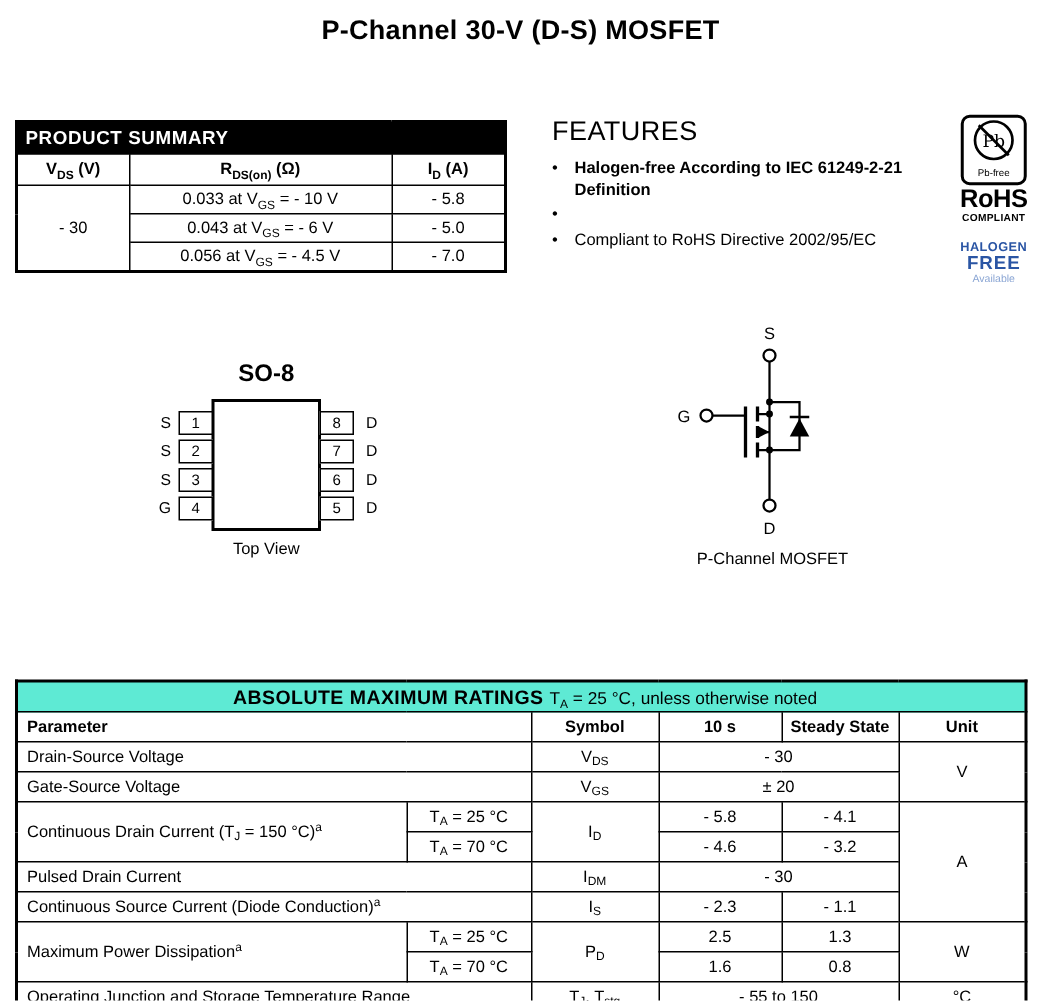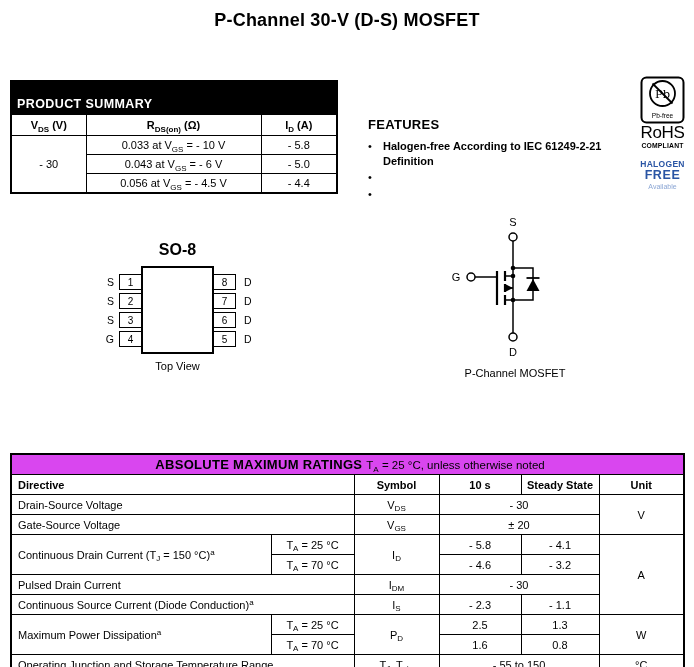--- a/index.html
+++ b/index.html
@@ -15,34 +15,34 @@
 
   
   .page-title { left:0; top:10px; width:694px; text-align:center; font-size:18px; font-weight:bold; letter-spacing:.2px; }
 
   
   table { border-collapse:collapse; table-layout:fixed; }
   td { border:1px solid #000; font-size:11px; padding:0; }
 
   
   .ps-table { left:10px; top:80px; width:326px; border:2px solid #000; }
-  .ps-title-cell { background:#000; color:#fff; font-weight:bold; font-size:12.5px; letter-spacing:.4px; text-align:left; padding:14px 0 3px 5px; height:15px; }
+  .ps-title-cell { background:#000; color:#fff; font-weight:bold; font-size:12.5px; letter-spacing:.4px; text-align:left; padding:2px 0 3px 5px; height:15px; }
   .ps-head td { font-weight:bold; text-align:center; height:20px; }
   .ps-table td.val { text-align:center; height:18px; }
 
   
   .features { left:368px; top:77px; width:282px; }
-  .features-title { font-size:13px; font-weight:bold; letter-spacing:.3px; margin-bottom:7px;margin-top:40px; }
+  .features-title { font-size:18px; font-weight:normal; letter-spacing:.3px; margin-bottom:7px; }
   .feature-item { display:flex; font-size:11px; line-height:14.5px; margin-bottom:2px; }
   .feature-bullet { width:15px; flex:none; }
   .feature-text b { font-weight:bold; }
 
   
   .rohs-badge { left:634px; top:124px; width:57px; text-align:center; }
-  .rohs-title { font-size:17px; font-weight:normal; line-height:18px; letter-spacing:-.3px; }
+  .rohs-title { font-size:17px; font-weight:bold; line-height:18px; letter-spacing:-.3px; }
   .rohs-sub { font-size:6.8px; font-weight:bold; letter-spacing:.2px; }
   .halogen-badge { left:634px; top:159px; width:57px; text-align:center; color:#2a55a4; }
   .hal-1 { font-size:8.5px; font-weight:bold; letter-spacing:.3px; line-height:10px; }
   .hal-2 { font-size:12.5px; font-weight:bold; letter-spacing:.6px; line-height:13px; }
   .hal-3 { font-size:7px; color:#8ba6d4; line-height:9px; }
 
   
   .so8-name { left:141px; top:241px; width:73px; text-align:center; font-size:16px; font-weight:bold; }
   .so8-body { left:141px; top:266px; width:73px; height:88px; border:2px solid #000; box-sizing:border-box; background:#fff; }
   .pin { width:23px; height:16px; border:1.5px solid #000; box-sizing:border-box; background:#fff;
@@ -50,21 +50,21 @@
   .pin-label { width:18px; height:16px; line-height:16px; font-size:10.5px; }
   .pl-left { text-align:right; }
   .pl-right { text-align:left; }
   .topview-caption { left:125px; top:360px; width:105px; text-align:center; font-size:11px; }
 
   
   .schematic-caption { left:430px; top:367px; width:170px; text-align:center; font-size:11px; }
 
   
   .amr-table { left:10px; top:453px; width:673px; border:2px solid #000; }
-  .amr-title-cell { background:#d946ef; text-align:left; padding-left:5px; height:19px; }
+  .amr-title-cell { background:#5eead4; text-align:left; padding-left:5px; height:19px; }
   .amr-title-bold { font-weight:bold; font-size:13px; letter-spacing:.3px; }
   .amr-title-note { font-size:11.5px; margin-left:4px; }
   .amr-head td { font-weight:bold; height:17px; text-align:center; }
   .amr-table td { text-align:center; height:19px; }
   .amr-table td.p { text-align:left; padding-left:6px; }
 </style>
 </head>
 <body>
 
 <div class="abs page-title">P-Channel 30-V (D-S) MOSFET</div>
@@ -88,36 +88,37 @@
     <td class="val" rowspan="3">- 30</td>
     <td class="val">0.033 at V<sub>GS</sub> = - 10 V</td>
     <td class="val">- 5.8</td>
   </tr>
   <tr>
     <td class="val">0.043 at V<sub>GS</sub> = - 6 V</td>
     <td class="val">- 5.0</td>
   </tr>
   <tr>
     <td class="val">0.056 at V<sub>GS</sub> = - 4.5 V</td>
-    <td class="val">- 4.4</td>
+    <td class="val">- 7.0</td>
   </tr>
 </tbody>
   </table>
 
 <div class="abs features">
   <div class="features-title">FEATURES</div>
   <div class="feature-item">
     <span class="feature-bullet">•</span>
     <span class="feature-text"><b>Halogen-free According to IEC 61249-2-21 Definition</b></span>
   </div>
   <div class="feature-item">
     <span class="feature-bullet">•</span>
   </div>
   <div class="feature-item">
     <span class="feature-bullet">•</span>
+    <span class="feature-text">Compliant to RoHS Directive 2002/95/EC</span>
   </div>
 </div>
 
 <svg class="abs" style="left:640px; top:76px;" width="45" height="48" viewBox="0 0 45 48">
   <rect x="1.5" y="1.5" width="42" height="45" rx="5" fill="none" stroke="#000" stroke-width="2"></rect>
   <circle cx="22.5" cy="17.5" r="12.5" fill="none" stroke="#000" stroke-width="1.8"></circle>
   <text x="22.5" y="22" text-anchor="middle" font-size="11.5" font-family="DejaVu Serif, serif">Pb</text>
   <line x1="12.5" y1="7.5" x2="32.5" y2="27.5" stroke="#000" stroke-width="1.8"></line>
   <text x="22.5" y="41.5" text-anchor="middle" font-size="6.5">Pb-free</text>
 </svg>
@@ -198,21 +199,21 @@
       <col style="width:78px">
       <col style="width:85px">
   </colgroup>
   <tbody>
       <tr>
     <td colspan="6" class="amr-title-cell">
       <span class="amr-title-bold">ABSOLUTE MAXIMUM RATINGS</span><span class="amr-title-note">T<sub>A</sub> = 25 °C, unless otherwise noted</span>
     </td>
   </tr>
   <tr class="amr-head">
-    <td colspan="2" class="p">Directive</td>
+    <td colspan="2" class="p">Parameter</td>
     <td>Symbol</td>
     <td>10 s</td>
     <td>Steady State</td>
     <td>Unit</td>
   </tr>
   <tr>
     <td colspan="2" class="p">Drain-Source Voltage</td>
     <td>V<sub>DS</sub></td>
     <td colspan="2">- 30</td>
     <td rowspan="2">V</td>

